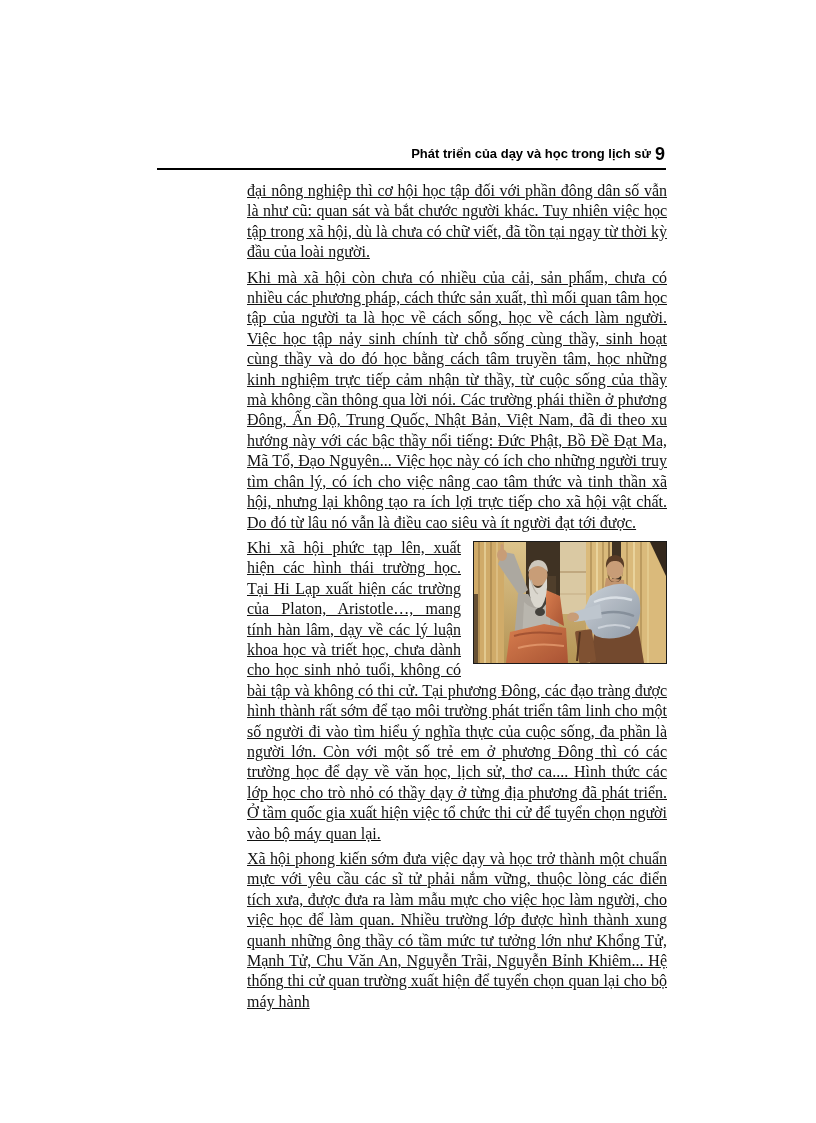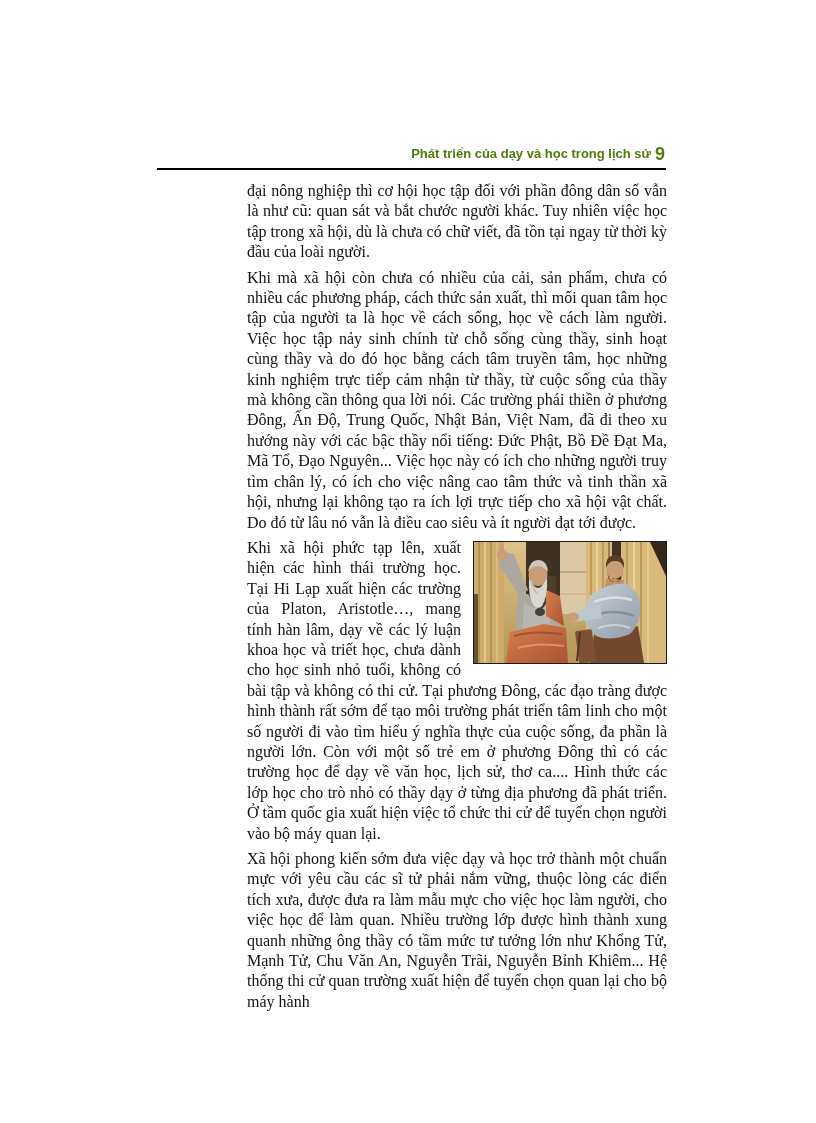--- a/index.html
+++ b/index.html
@@ -15,21 +15,21 @@
   .header{
     position:absolute;
     left:157px; top:144px;
     width:509px;
   }
   .header-text{
     text-align:right;
     font-family:"Liberation Sans", sans-serif;
     font-weight:bold;
     font-size:13px;
-    color:#4d7c0f;
+    color:#000000;
     white-space:nowrap;
     padding-right:1px;
   }
   .header-text .pagenum{
     font-size:18px;
     margin-left:4px;
     vertical-align:-2px;
   }
   .header-rule{
     border:0;
@@ -39,21 +39,21 @@
   
   .content{
     position:absolute;
     left:247px; top:181px;
     width:420px;
     font-size:16px;
     line-height:20.4px;
     text-align:justify;
     color:#121212;
   }
-  .content p{margin:0 0 5px 0;}
+  .content p{margin:0 0 5px 0;text-decoration:underline;}
   
   .figure{
     float:right;
     width:194px;height:123px;
     margin:3px 0 8px 12px;
     border:1px solid #1a1a1a;
     box-sizing:border-box;
     overflow:hidden;
     background:#c9a665;
   }

